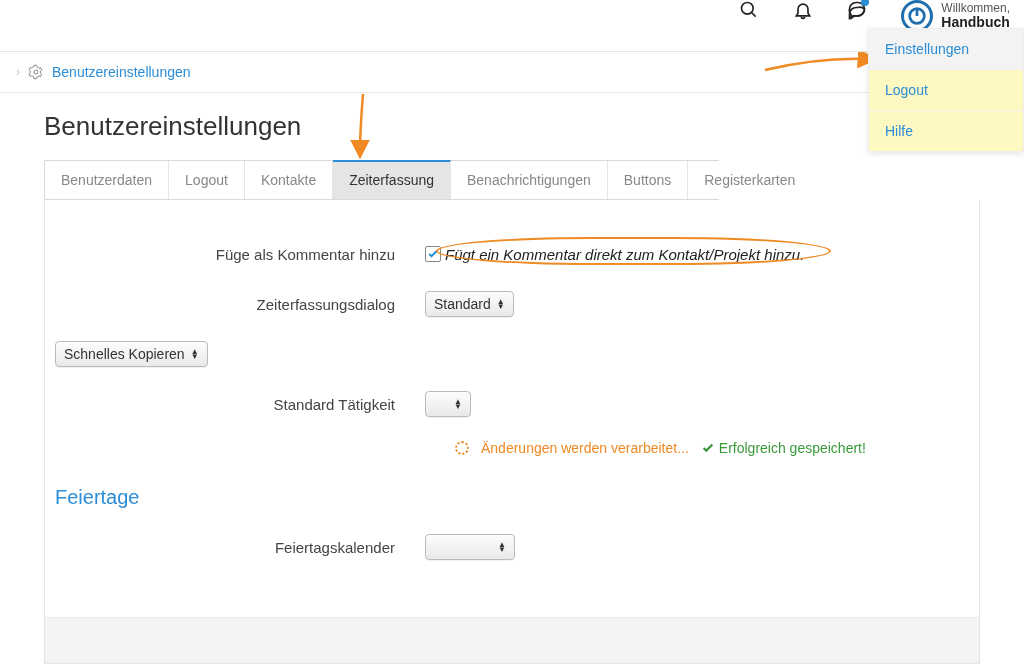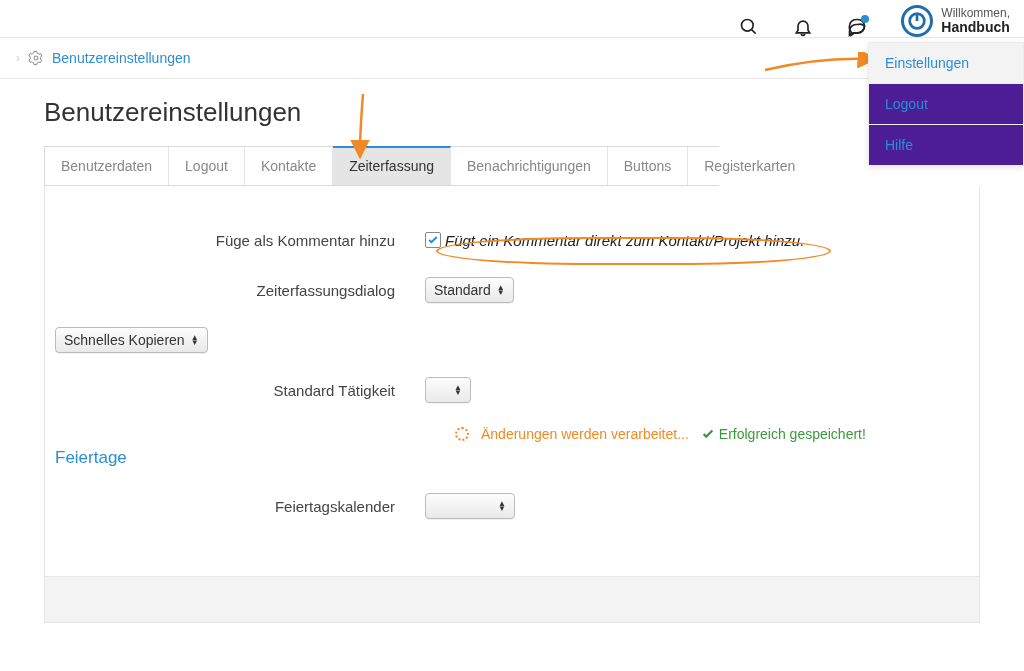--- a/index.html
+++ b/index.html
@@ -9,23 +9,23 @@
       color: #333;
       background: #fff;
       width: 1024px;
       height: 671px;
       position: relative;
       overflow: hidden;
     }
 
     
     .header {
-      height: 38px;
-      display: flex;
-      align-items: flex-end;
+      height: 52px;
+      display: flex;
+      align-items: flex-start;
       justify-content: flex-end;
       padding: 0 14px;
       gap: 34px;
       border-bottom: 1px solid #e5e5e5;
       background: #fff;
       position: relative;
       z-index: 5;
     }
     .header-icon {
       width: 20px; height: 20px;
@@ -68,24 +68,24 @@
       color: #888;
     }
     .breadcrumb-row .chev { color: #ccc; font-size: 12px; }
     .breadcrumb-row .gear { color: #888; display:inline-flex;}
     .breadcrumb-row .gear svg { width:16px; height:16px; }
     .breadcrumb-link { color: #2a8dd6; cursor: pointer; }
 
     
     .user-dropdown {
       position: absolute;
-      top: 42px;
+      top: 28px;
       right: 0;
       width: 156px;
-      background: #4c1d95;
+      background: #fef9c3;
       box-shadow: 0 2px 6px rgba(0,0,0,0.1);
       border: 1px solid #eee;
       z-index: 20;
     }
     .user-dropdown .item {
       padding: 12px 16px;
       color: #2a8dd6;
       border-bottom: 1px solid #f0f0f0;
       cursor: pointer;
       font-size: 14px;
@@ -189,34 +189,35 @@
       color: #333;
       margin-left: auto;
     }
 
     
     .status-row {
       margin-left: 400px;
       display: flex;
       align-items: center;
       gap: 12px;
+      margin-bottom: 24px;
     }
     .spinner {
       width: 14px; height: 14px;
       border: 2px dotted #f08a24;
       border-radius: 50%;
       display: inline-block;
     }
     .status-processing { color: #f08a24; font-size: 14px; }
     .status-success { color: #3a9a3a; font-size: 14px; display:inline-flex; align-items:center; gap:4px;}
     .status-success svg { width:14px; height:14px; }
 
     .section-title {
       color: #2a8dd6;
-      font-size: 17px;
+      font-size: 20px;
       padding: 6px 0 24px 0;
     }
 
     .panel-footer {
       height: 46px;
       background: #f3f3f3;
       border-top: 1px solid #e8e8e8;
       margin: 6px -10px 0 -10px;
     }
 

